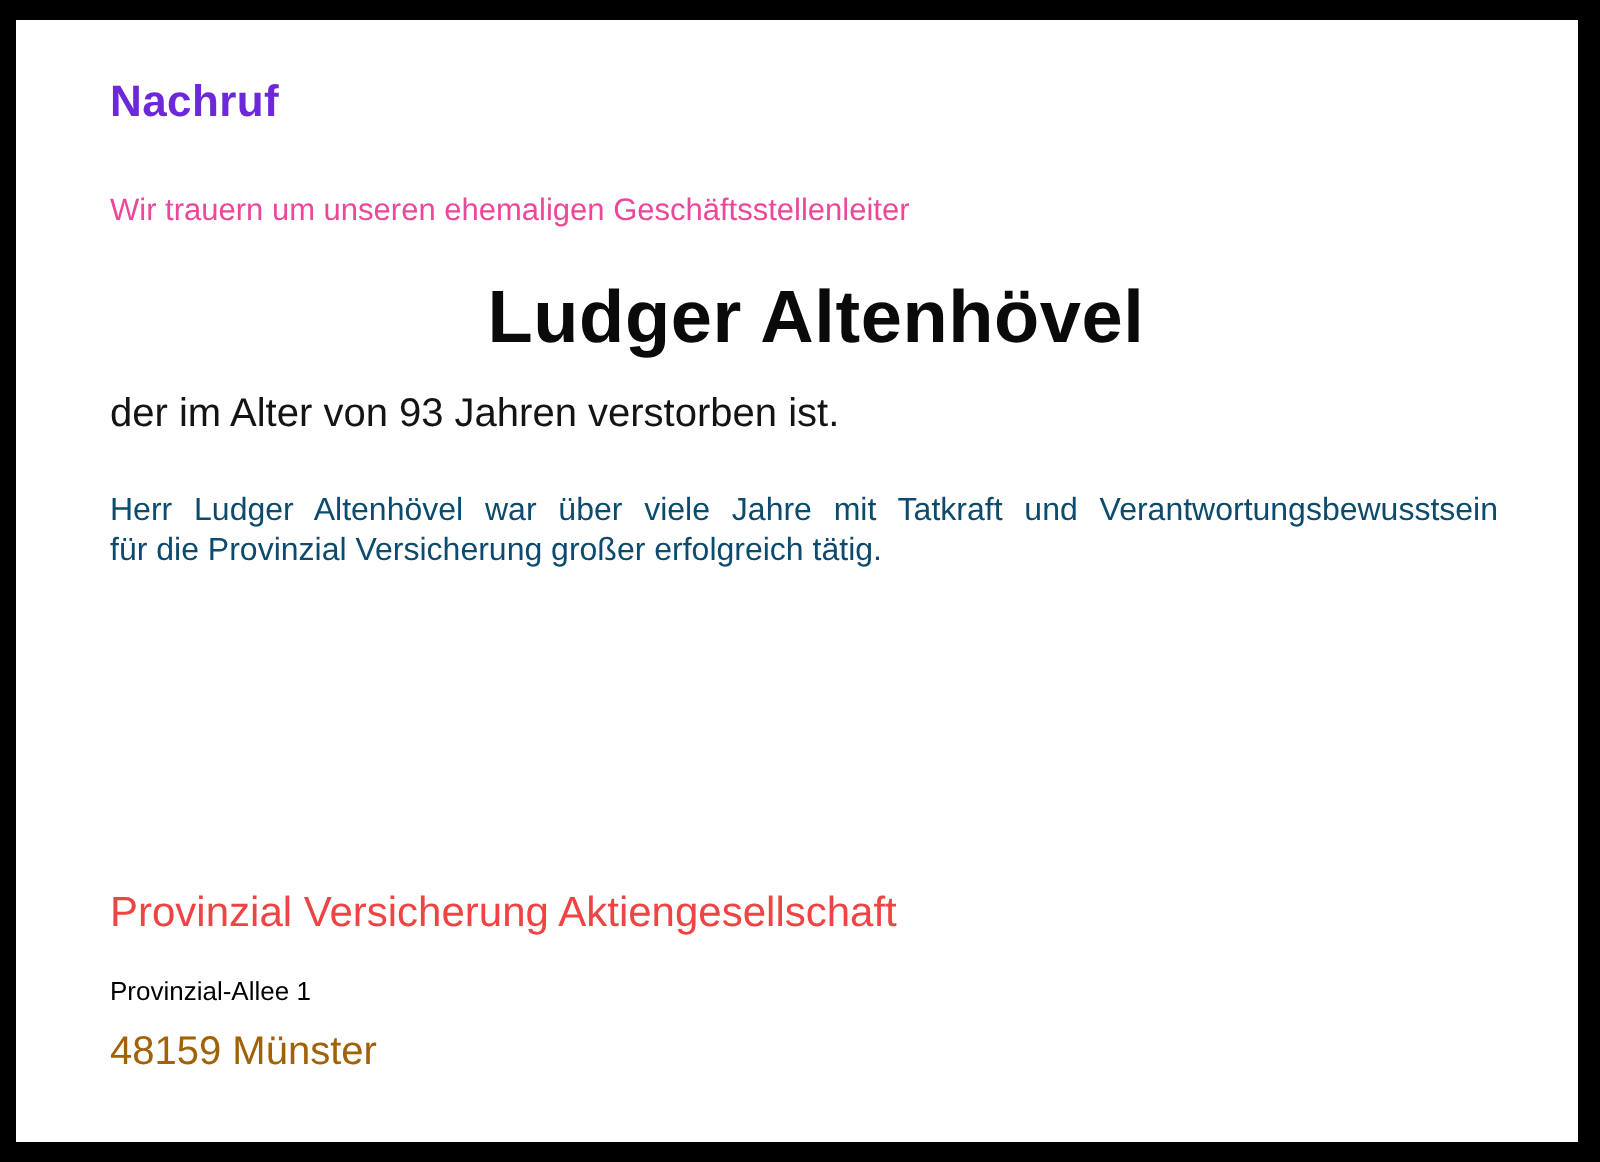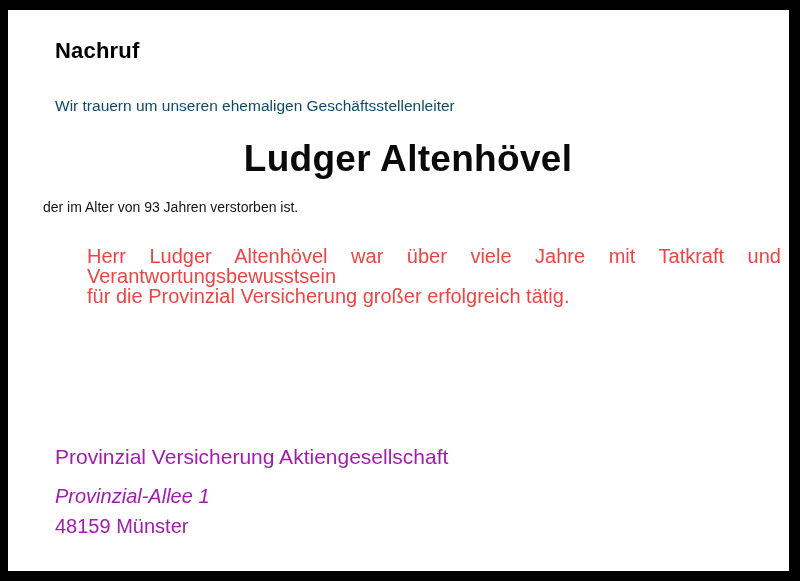--- a/index.html
+++ b/index.html
@@ -24,83 +24,81 @@
   }
   .abs { position: absolute; }
 
   .heading {
     left: 47px;
     top: 28px;
     font-size: 22px;
     font-weight: bold;
     line-height: 1.2;
     letter-spacing: 0.2px;
-    color: #000000;
+    color: #6d28d9;
   }
   .intro {
     left: 47px;
     top: 86px;
     font-size: 15.5px;
     line-height: 20px;
-    color: #0c4a6e;
+    color: #ec4899;
   }
   .deceased-name {
     left: 0;
     top: 128px;
     width: 800px;
     text-align: center;
     font-size: 37px;
     font-weight: bold;
     line-height: 1.15;
     letter-spacing: 0.3px;
     color: #0a0a0a;
   }
   .age-line {
-    left: 35px;
+    left: 47px;
     top: 187px;
-    font-size: 14px;
+    font-size: 20px;
     line-height: 20px;
     color: #141414;
   }
   .para {
     left: 47px;
     width: 694px;
-    font-size: 20px;
+    font-size: 16px;
     line-height: 20px;
-    color: #ef4444;
-    margin-left: 32px;
+    color: #0c4a6e;
   }
   .para-career    { top: 236px; }
   .para-esteem    { top: 291px; }
   .para-remember  { top: 364px; }
   .jline {
     text-align: justify;
     text-align-last: justify;
   }
   .company-line {
     left: 47px;
     top: 434px;
     font-size: 21px;
     line-height: 26px;
-    color: #a21caf;
+    color: #ef4444;
   }
   .address-line-1 {
     left: 47px;
     top: 473px;
-    font-size: 20px;
+    font-size: 13px;
     line-height: 26px;
-    color: #a21caf;
-    font-style: italic;
+    color: #000000;
   }
   .address-line-2 {
     left: 47px;
     top: 503px;
     font-size: 20px;
     line-height: 26px;
-    color: #a21caf;
+    color: #a16207;
     text-align: center;
   }
 </style>
 </head>
 <body>
 
 <div class="frame">
 
   <div class="abs heading">Nachruf</div>
 

